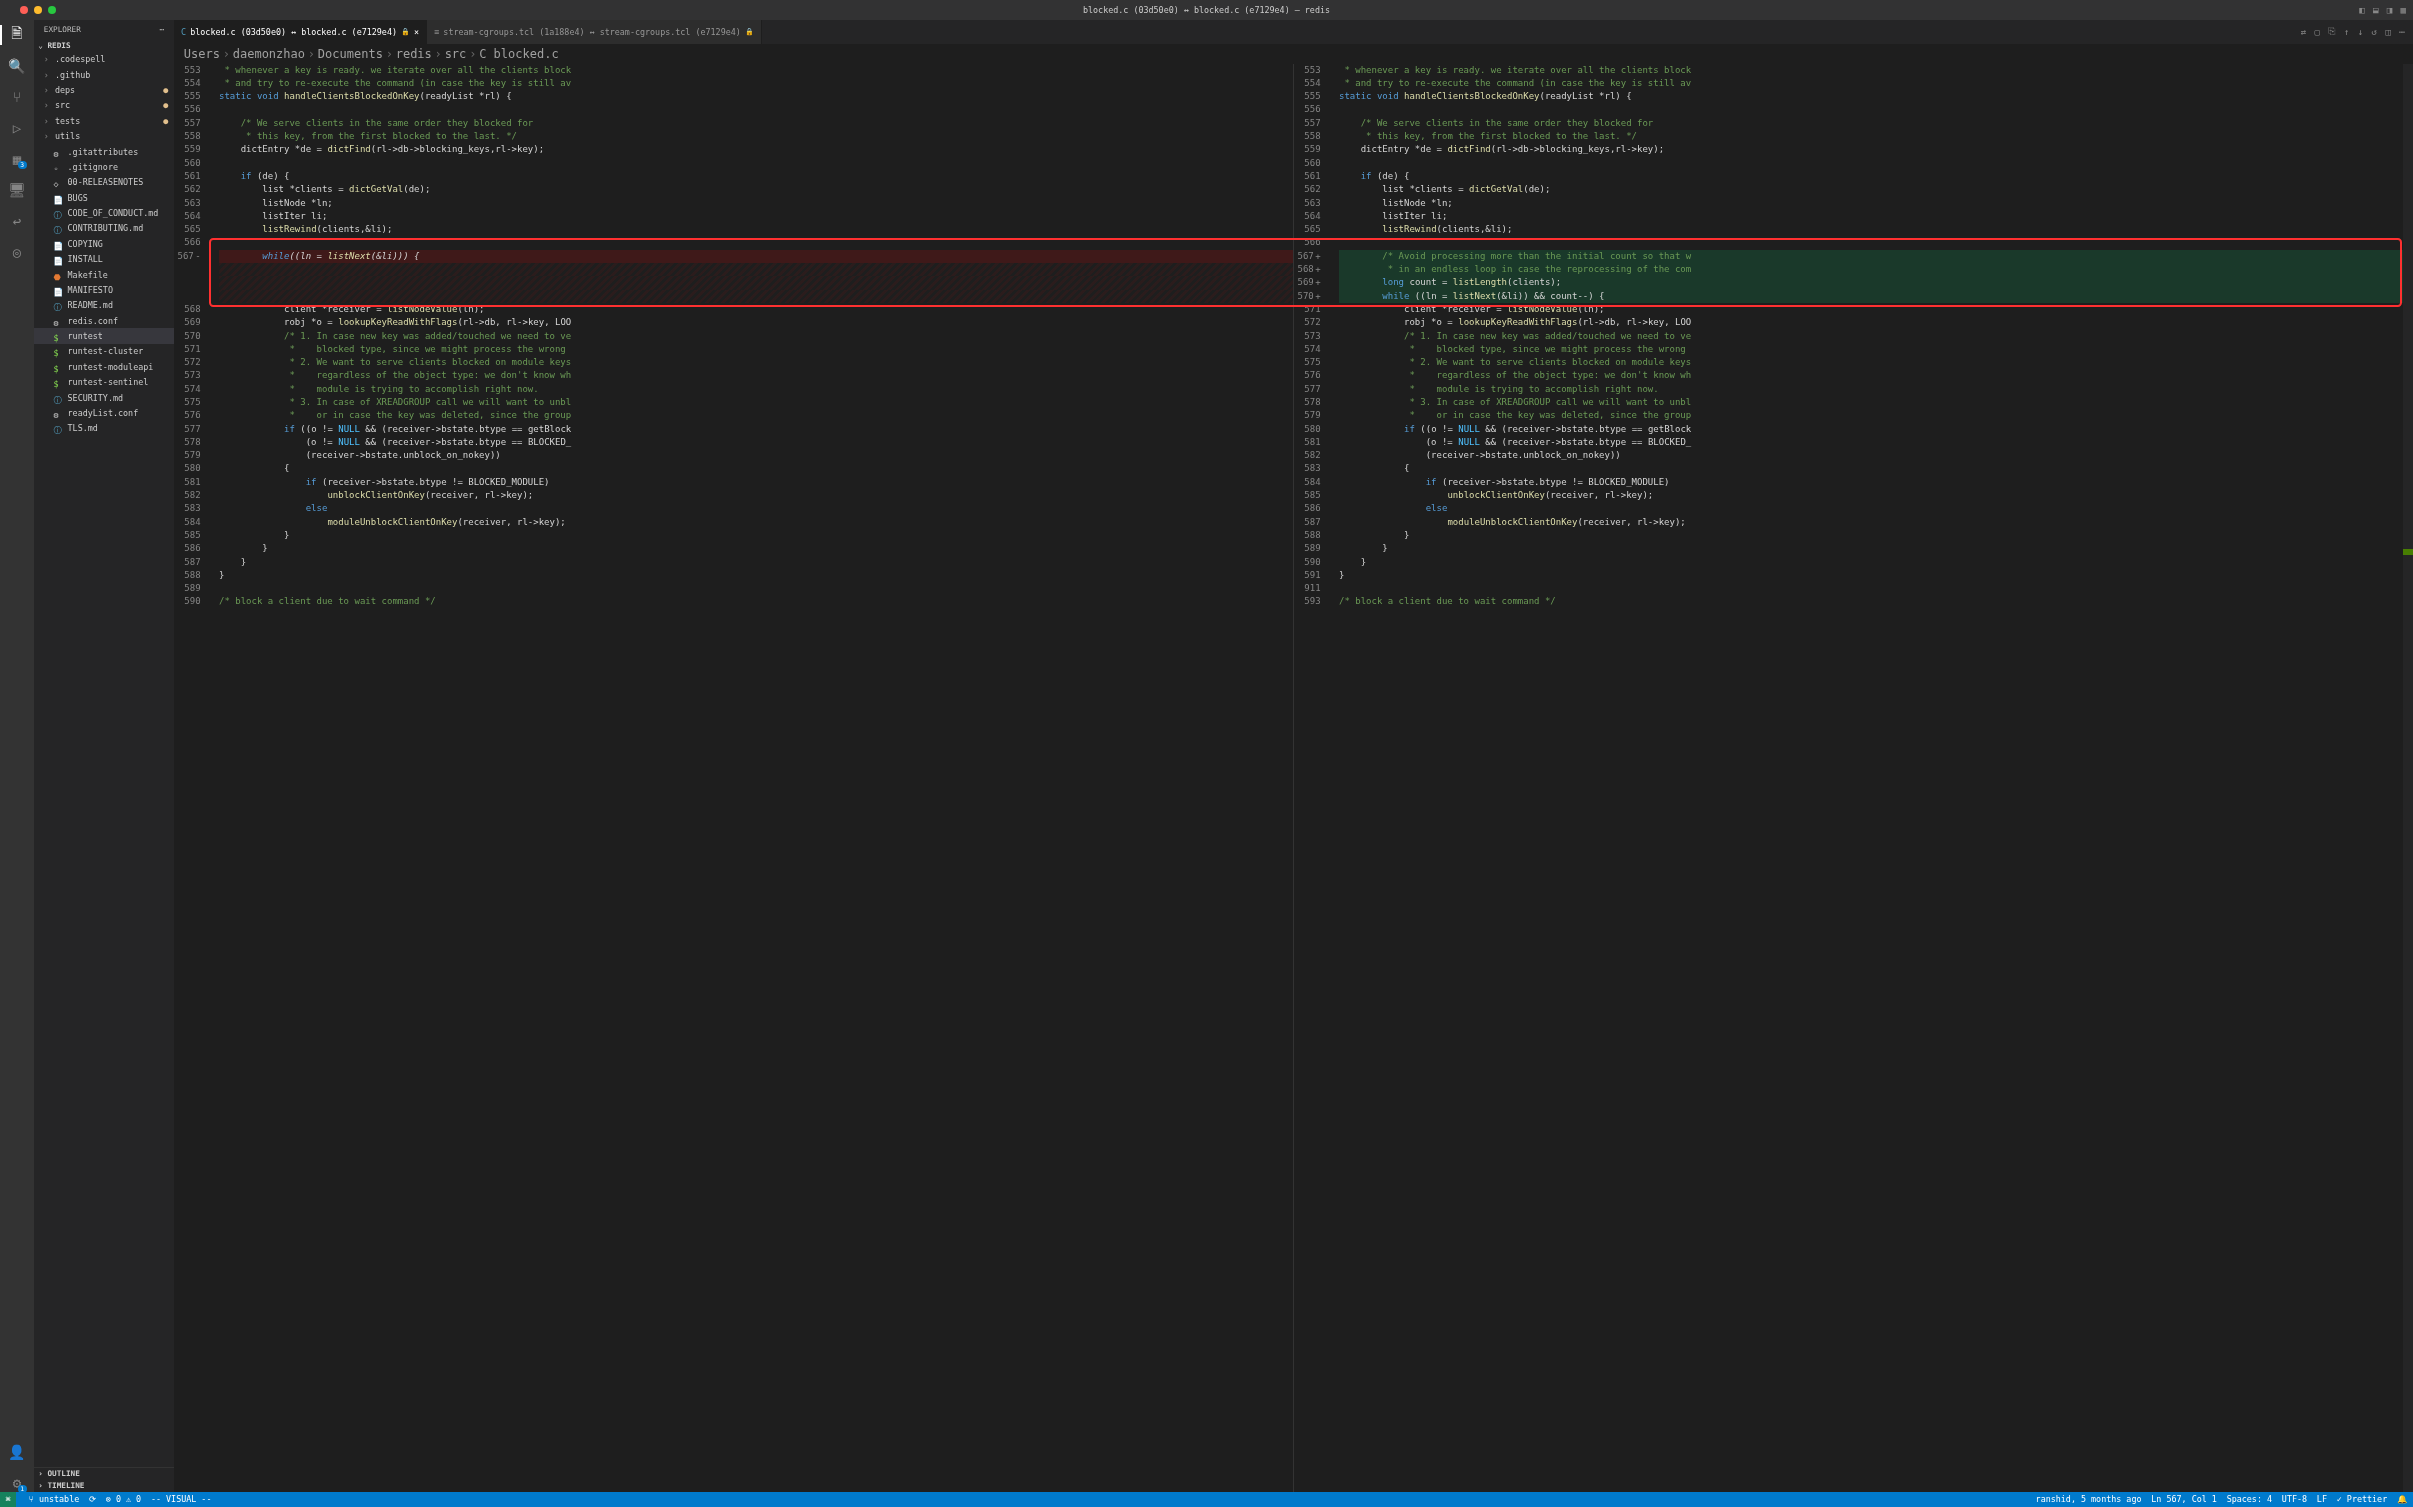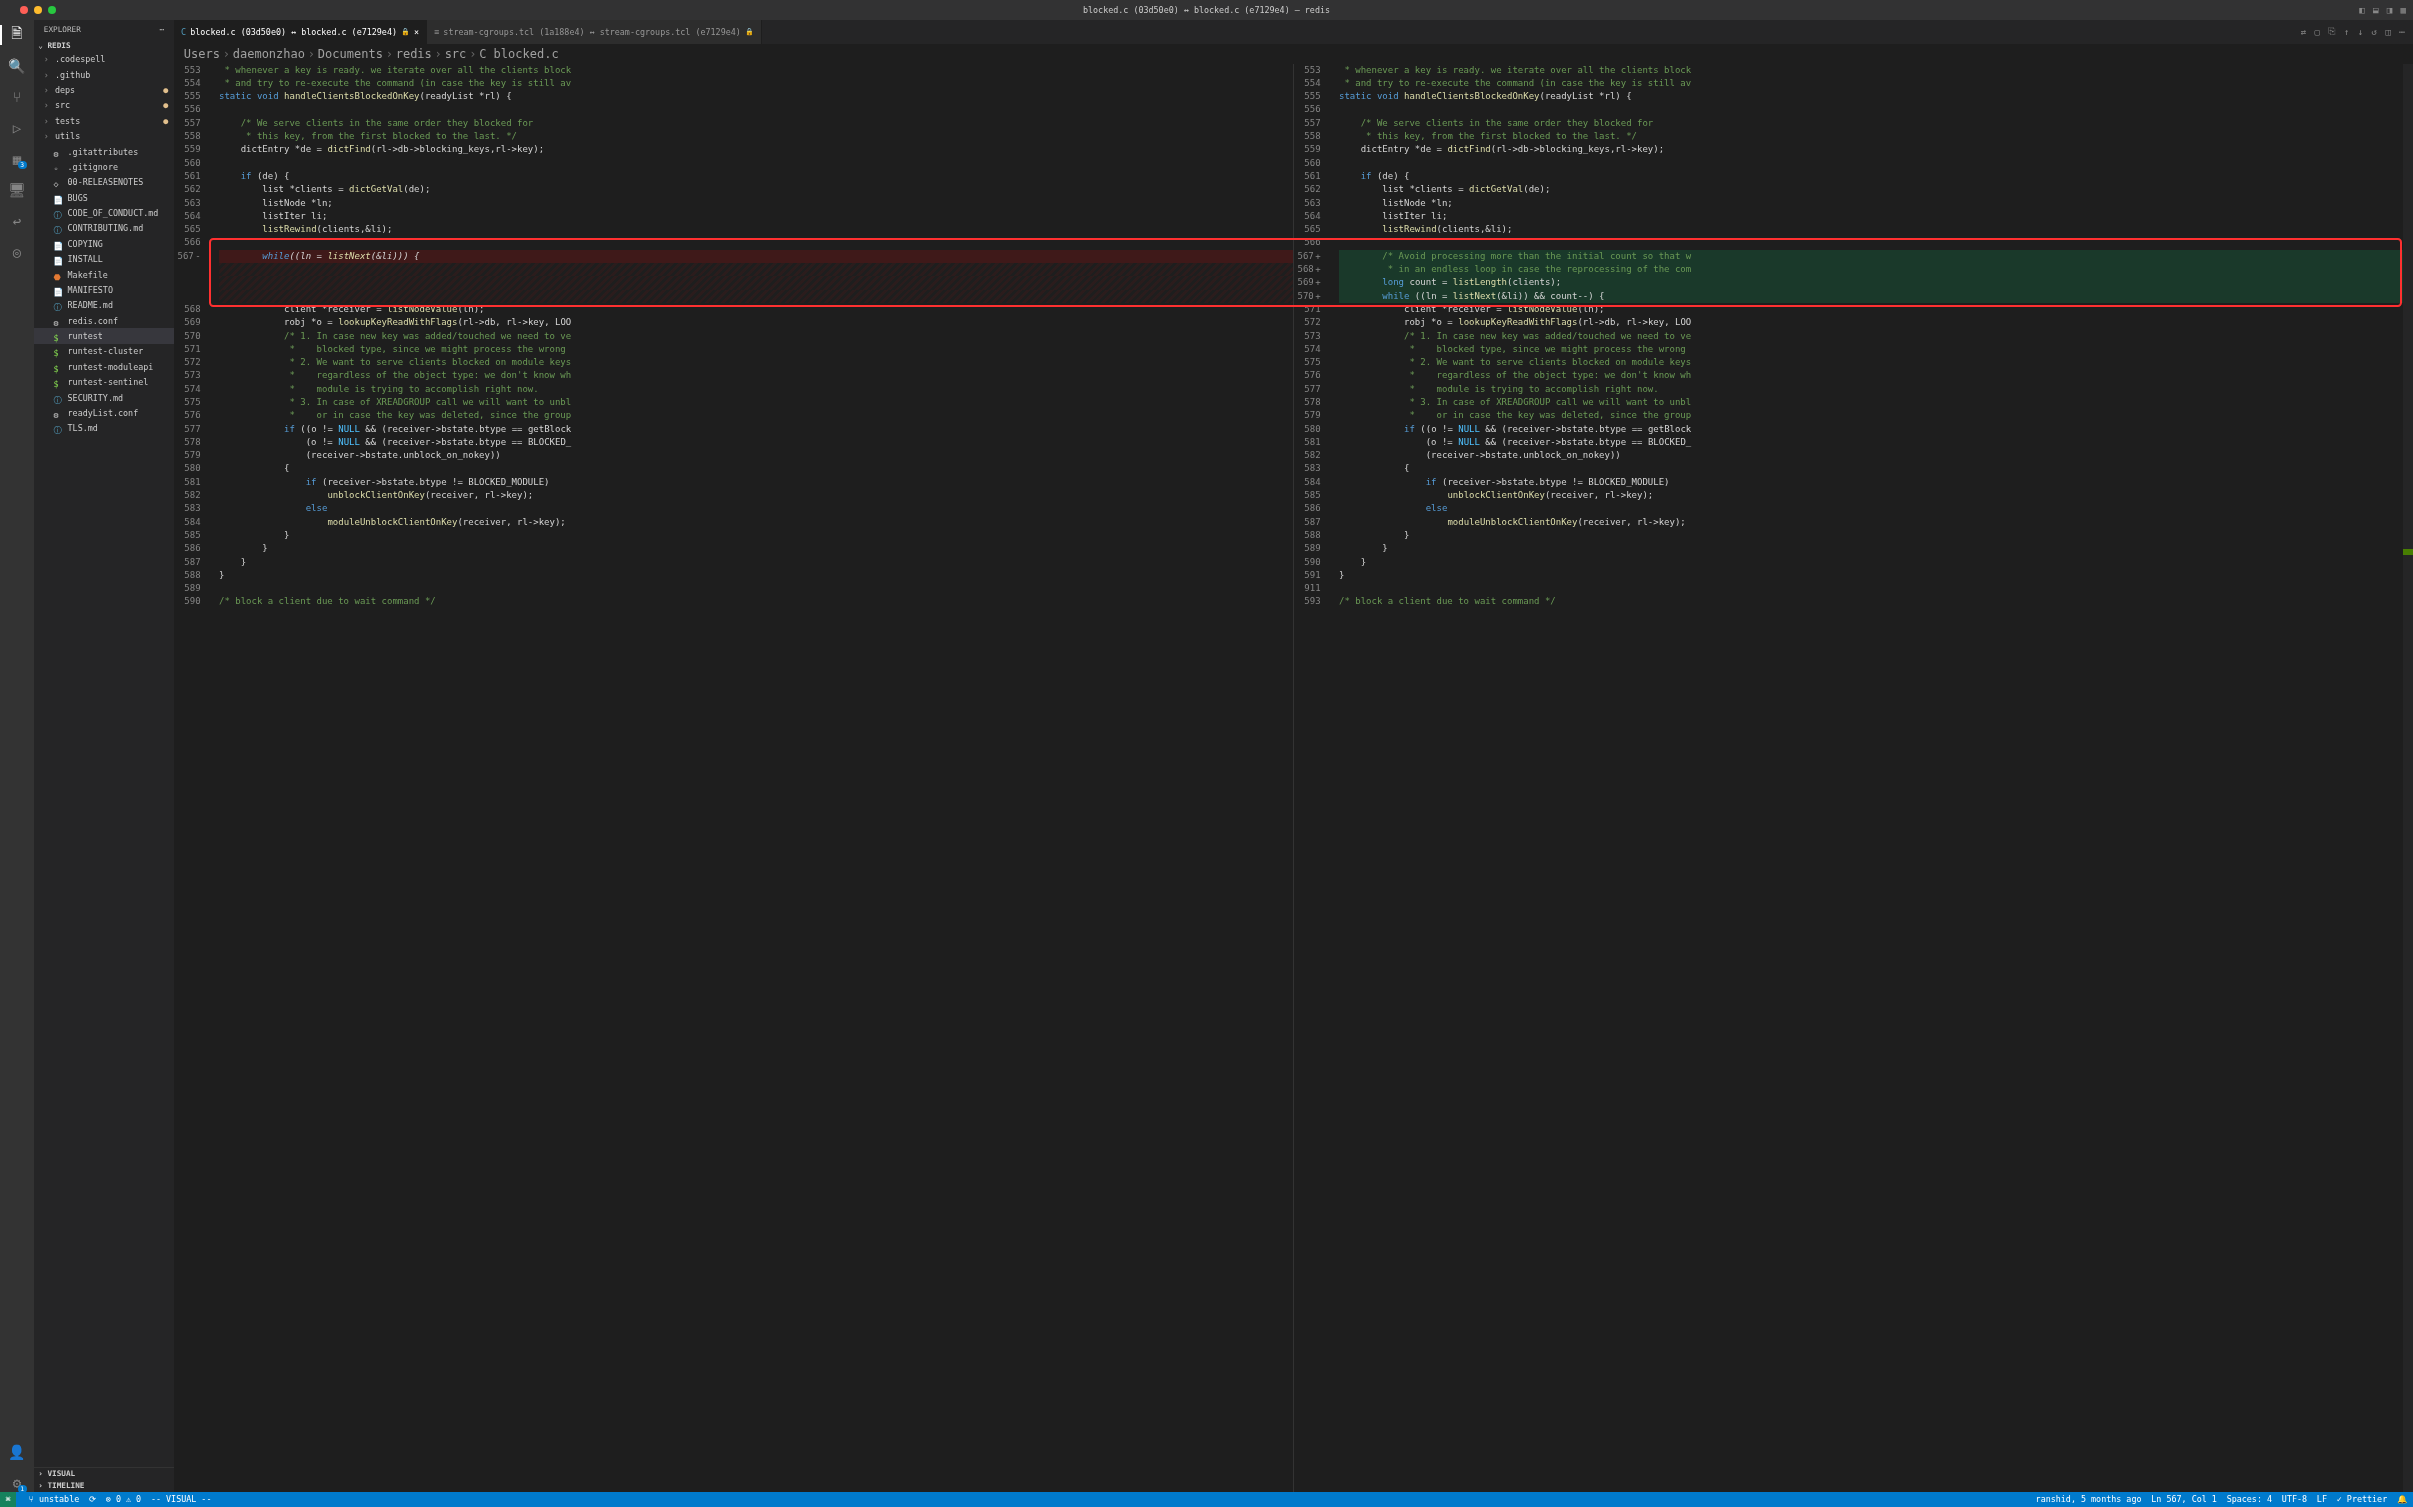--- a/index.html
+++ b/index.html
@@ -193,21 +193,21 @@
           <div class="tree-item">
             <span class="fi">⚙</span>
             <span>readyList.conf</span>
           </div>
           <div class="tree-item">
             <span class="fi" style="color: rgb(81, 154, 186);">ⓘ</span>
             <span>TLS.md</span>
           </div>
         </div>
       <div class="outline-sections">
-        <div class="section-hdr">VISUAL</div>
+        <div class="section-hdr">OUTLINE</div>
         <div class="section-hdr">TIMELINE</div>
       </div>
     </div>
 
     <div class="editor-area">
       <div class="tabs" id="tabs">
           <div class="tab active">
             <span style="color: rgb(81, 154, 186);">C</span>
             <span>blocked.c (03d50e0) ↔ blocked.c (e7129e4)</span>
             <span style="font-size: 7px;">🔒</span>

